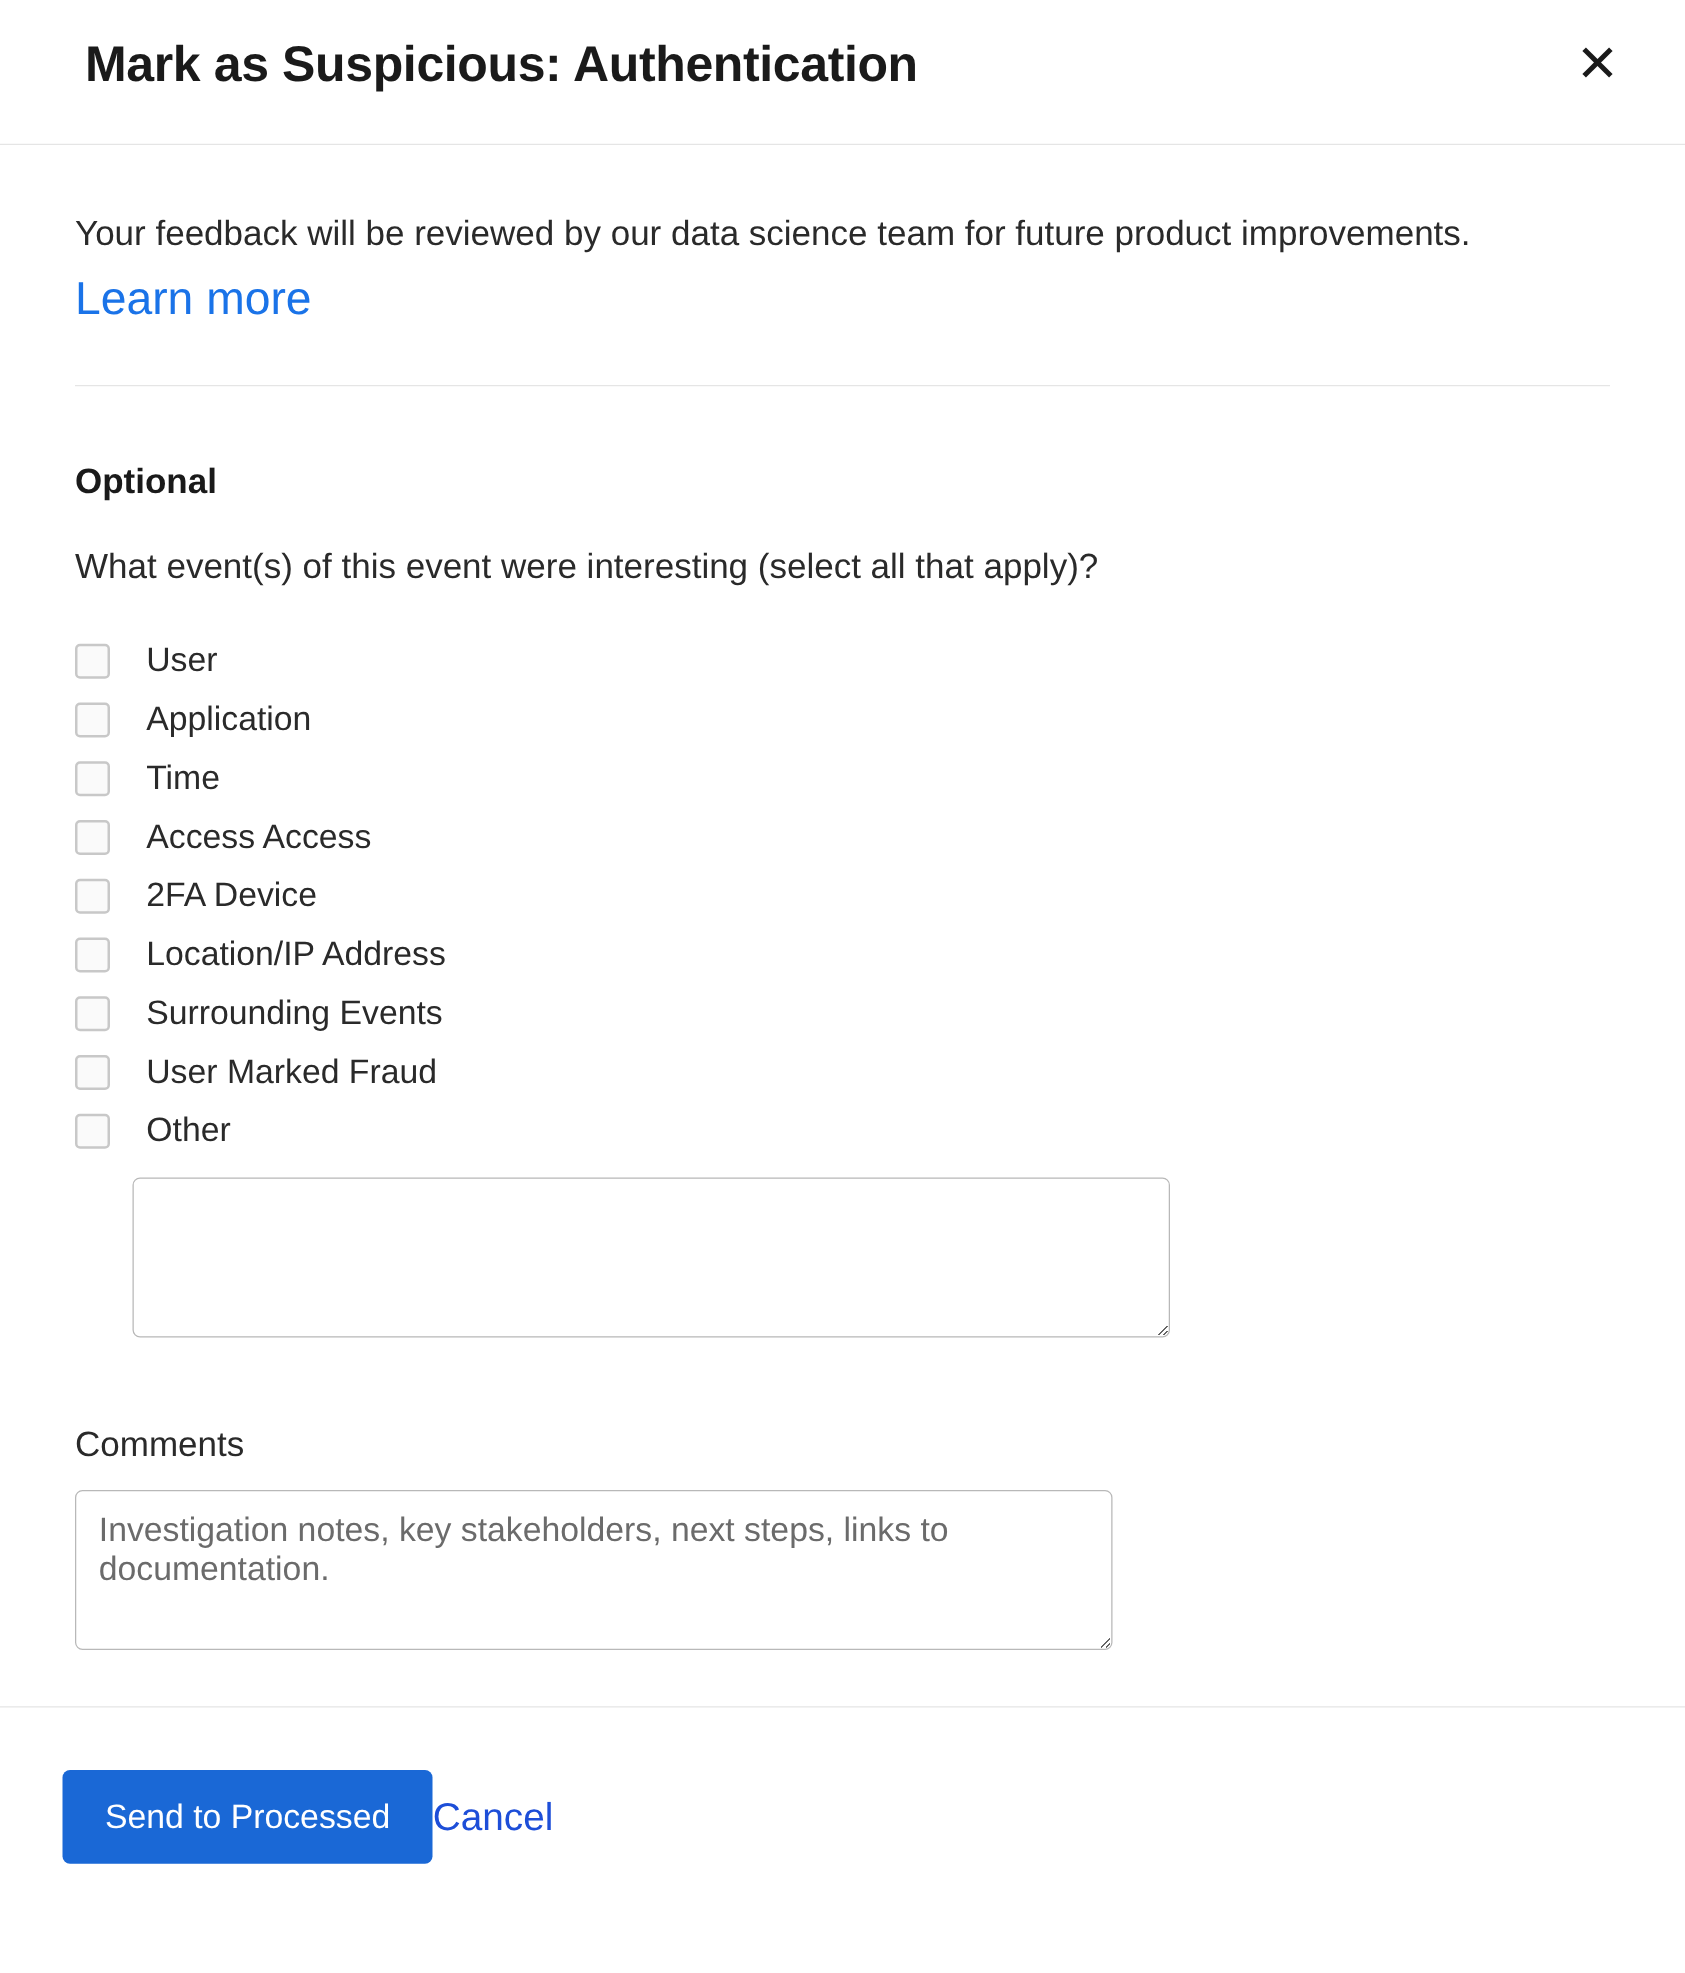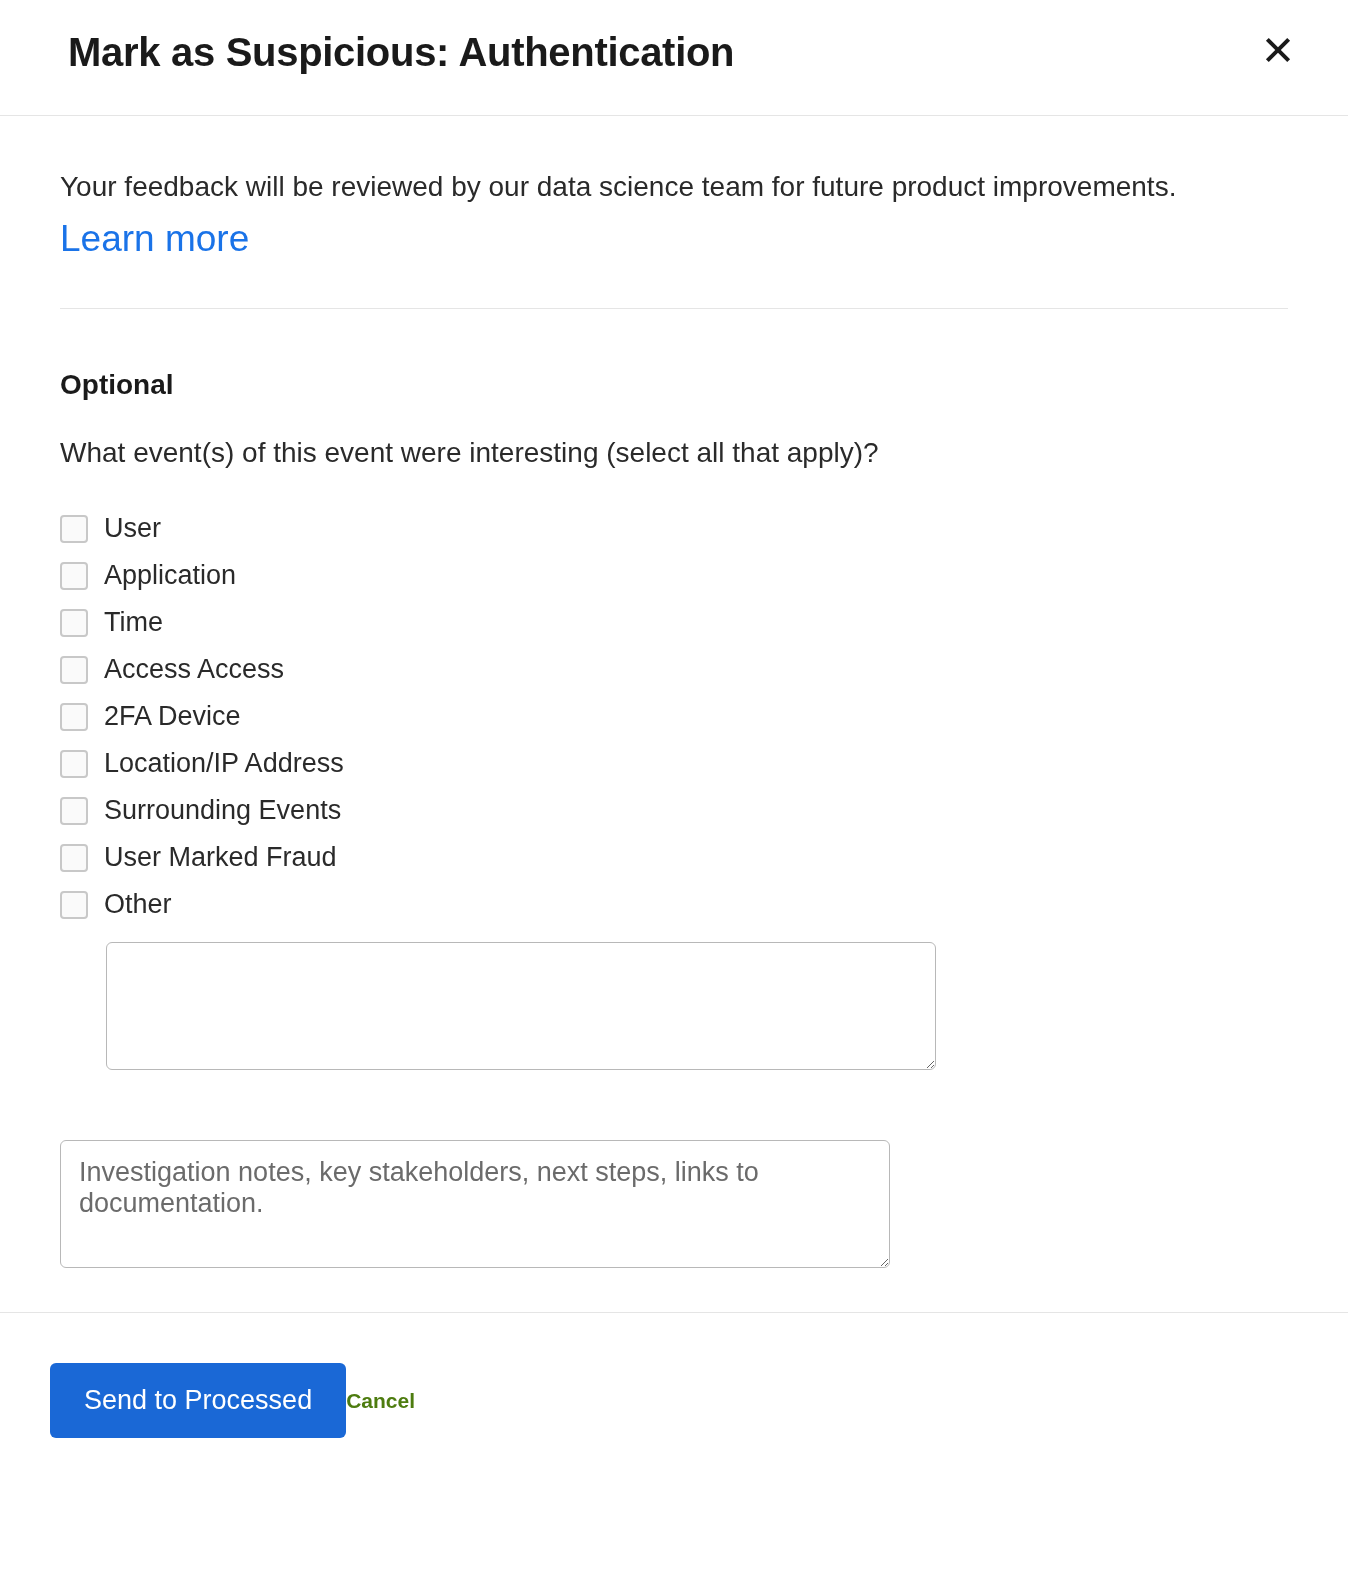--- a/index.html
+++ b/index.html
@@ -77,21 +77,21 @@
     margin-bottom: 44px;
   }
   .checkbox-list {
     display: flex;
     flex-direction: column;
     gap: 16px;
   }
   .checkbox-row {
     display: flex;
     align-items: center;
-    gap: 16px;
+    gap: 29px;
   }
   .checkbox {
     appearance: none;
     width: 28px;
     height: 28px;
     border: 2px solid #c8c8c8;
     border-radius: 4px;
     background: #fafafa;
     cursor: pointer;
     flex-shrink: 0;
@@ -149,23 +149,23 @@
     border: none;
     border-radius: 6px;
     font-size: 27px;
     font-weight: 500;
     padding: 22px 34px;
     cursor: pointer;
   }
   .cancel-btn {
     background: none;
     border: none;
-    color: #4d7c0f;
-    font-size: 21px;
-    font-weight: 700;
+    color: #1d4ed8;
+    font-size: 31px;
+    font-weight: 400;
     cursor: pointer;
   }
 </style>
 </head>
 <body>
 
 <div class="modal">
 
   <div class="modal-header">
     <h1 class="modal-title">Mark as Suspicious: Authentication</h1>
@@ -220,20 +220,21 @@
         <span class="checkbox-label">User Marked Fraud</span>
       </label>
       <label class="checkbox-row">
         <input type="checkbox" class="checkbox" style="">
         <span class="checkbox-label">Other</span>
       </label>
       <textarea class="other-textarea" value="" style=""></textarea>
     </div>
 
     <div class="comments-section">
+      <label class="comments-label">Comments</label>
       <textarea class="comments-textarea" placeholder="Investigation notes, key stakeholders, next steps, links to documentation." style=""></textarea>
     </div>
   </div>
 
   <div class="modal-footer">
     <button class="primary-btn">Send to Processed</button>
     <button class="cancel-btn">Cancel</button>
   </div>
 
 </div>

